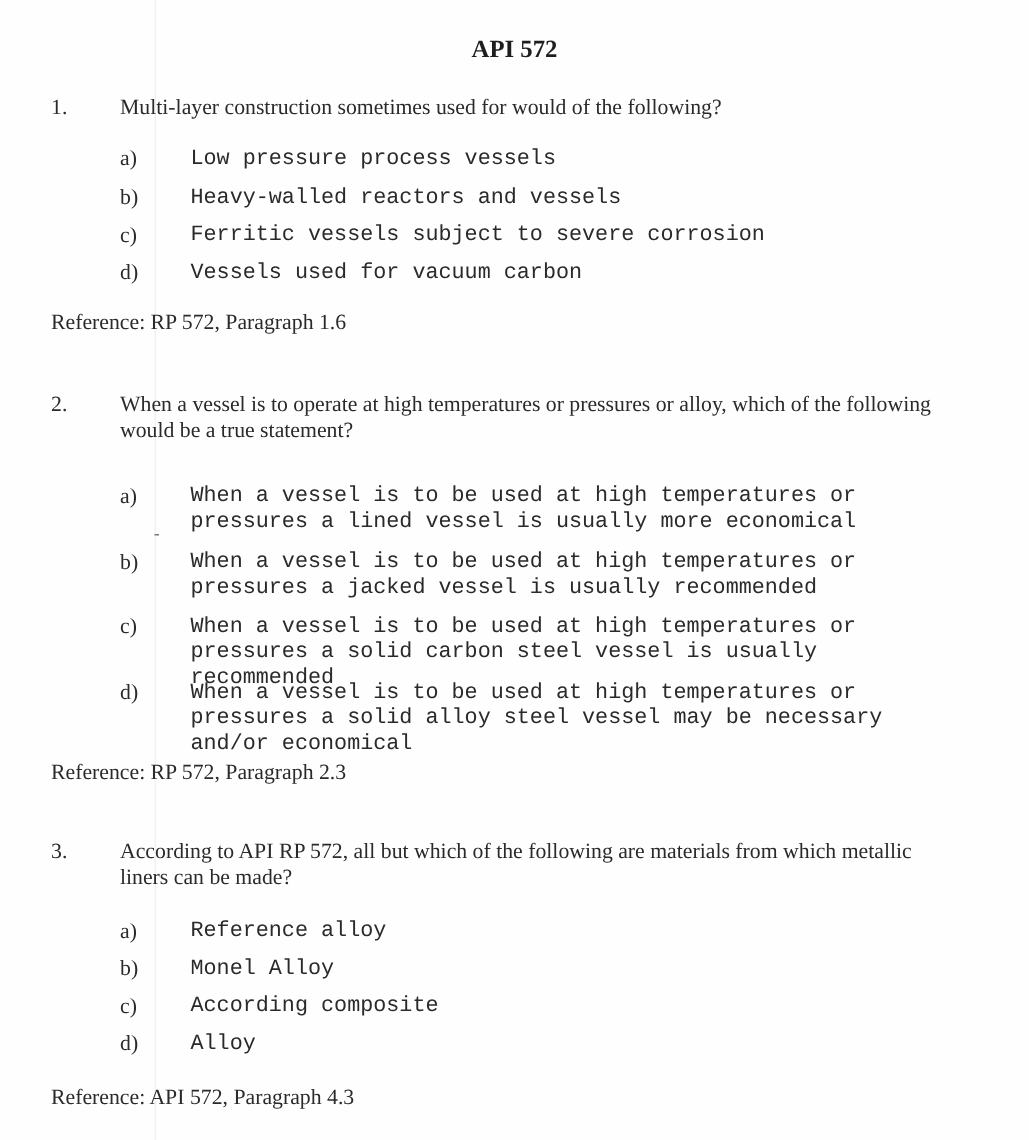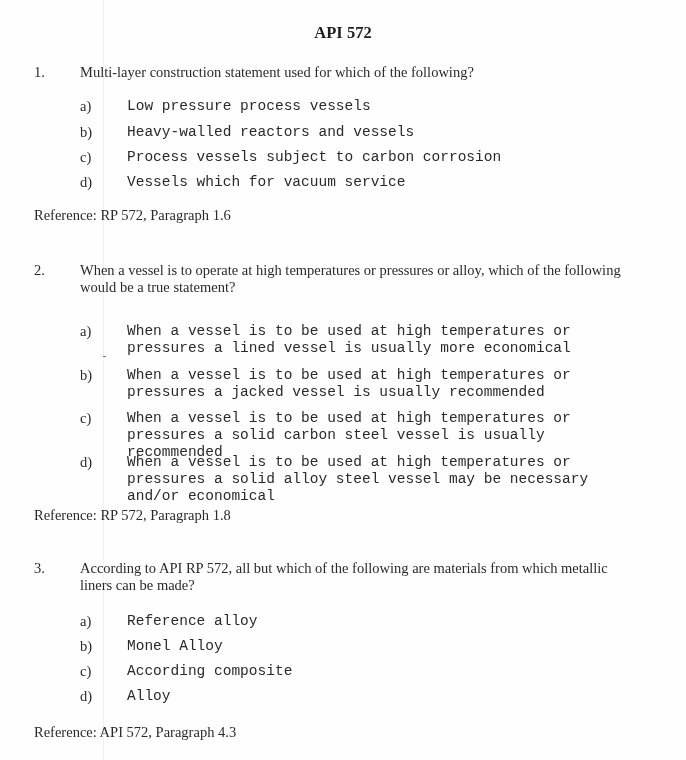--- a/index.html
+++ b/index.html
@@ -73,54 +73,54 @@
 <body>
 
 <div class="page">
   <div class="bleed-line"></div>
   <div class="tick-mark"></div>
 
   <div class="title">API 572</div>
 
   <div>
     <span class="q-num" style="top:64px">1.</span>
-    <div class="q-text" style="top:64px">Multi-layer construction statement used for which of the following?</div>
+    <div class="q-text" style="top:64px">Multi-layer construction sometimes used for would of the following?</div>
 
     <span class="opt-letter" style="top:98px">a)</span>
     <div class="opt-text" style="top:98px">Low pressure process vessels</div>
 
     <span class="opt-letter" style="top:124px">b)</span>
     <div class="opt-text" style="top:124px">Heavy-walled reactors and vessels</div>
 
     <span class="opt-letter" style="top:149px">c)</span>
-    <div class="opt-text" style="top:149px">Process vessels subject to carbon corrosion</div>
+    <div class="opt-text" style="top:149px">Ferritic vessels subject to severe corrosion</div>
 
     <span class="opt-letter" style="top:174px">d)</span>
-    <div class="opt-text" style="top:174px">Vessels which for vacuum service</div>
+    <div class="opt-text" style="top:174px">Vessels used for vacuum carbon</div>
 
     <div class="ref" style="top:207px">Reference: RP 572, Paragraph 1.6</div>
   </div>
 
   <div>
     <span class="q-num" style="top:262px">2.</span>
     <div class="q-text" style="top:262px">When a vessel is to operate at high temperatures or pressures or alloy, which of the following would be a true statement?</div>
 
     <span class="opt-letter" style="top:323px">a)</span>
     <div class="opt-text" style="top:323px">When a vessel is to be used at high temperatures or pressures a lined vessel is usually more economical</div>
 
     <span class="opt-letter" style="top:367px">b)</span>
     <div class="opt-text" style="top:367px">When a vessel is to be used at high temperatures or pressures a jacked vessel is usually recommended</div>
 
     <span class="opt-letter" style="top:410px">c)</span>
     <div class="opt-text" style="top:410px">When a vessel is to be used at high temperatures or pressures a solid carbon steel vessel is usually recommended</div>
 
     <span class="opt-letter" style="top:454px">d)</span>
     <div class="opt-text" style="top:454px">When a vessel is to be used at high temperatures or pressures a solid alloy steel vessel may be necessary and/or economical</div>
 
-    <div class="ref" style="top:507px">Reference: RP 572, Paragraph 1.8</div>
+    <div class="ref" style="top:507px">Reference: RP 572, Paragraph 2.3</div>
   </div>
 
   <div>
     <span class="q-num" style="top:560px">3.</span>
     <div class="q-text" style="top:560px">According to API RP 572, all but which of the following are materials from which metallic liners can be made?</div>
 
     <span class="opt-letter" style="top:613px">a)</span>
     <div class="opt-text" style="top:613px">Reference alloy</div>
 
     <span class="opt-letter" style="top:638px">b)</span>

